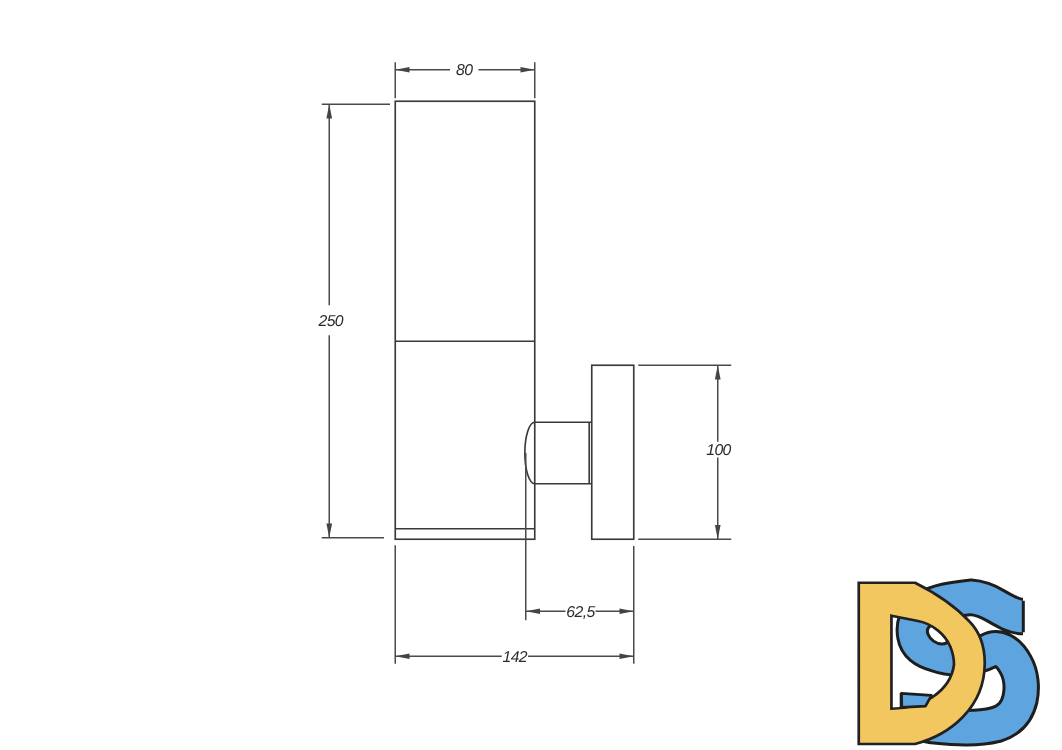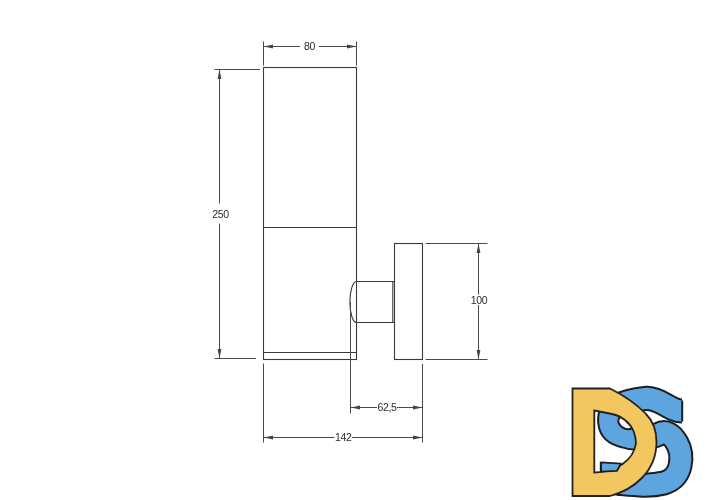--- a/index.html
+++ b/index.html
@@ -1,16 +1,16 @@
 <!DOCTYPE html>
 <html><head>
 <meta charset="utf-8">
 <style>
   html,body{margin:0;padding:0;background:#fff;}
-  .page{position:relative;width:708px;height:500px;background:#fff;overflow:hidden;}
+  .page{position:relative;width:708px;height:500px;background:#fff;overflow:hidden;font-style:italic;}
   svg text{font-family:"Liberation Sans",sans-serif;font-size:10.5px;fill:#2b2b2b;letter-spacing:-0.4px;}
 </style>
 </head>
 <body>
 <div class="page">
 <svg width="708" height="500" viewBox="0 0 708 500" xmlns="http://www.w3.org/2000/svg">
 <defs>
 <marker id="arw" markerUnits="userSpaceOnUse" markerWidth="12" markerHeight="8" refX="0" refY="0" orient="auto-start-reverse" viewBox="-12 -4 12 8">
   <path d="M0 0 L-9.5 -1.9 L-9.5 1.9 Z" fill="#444"></path>
 </marker>

